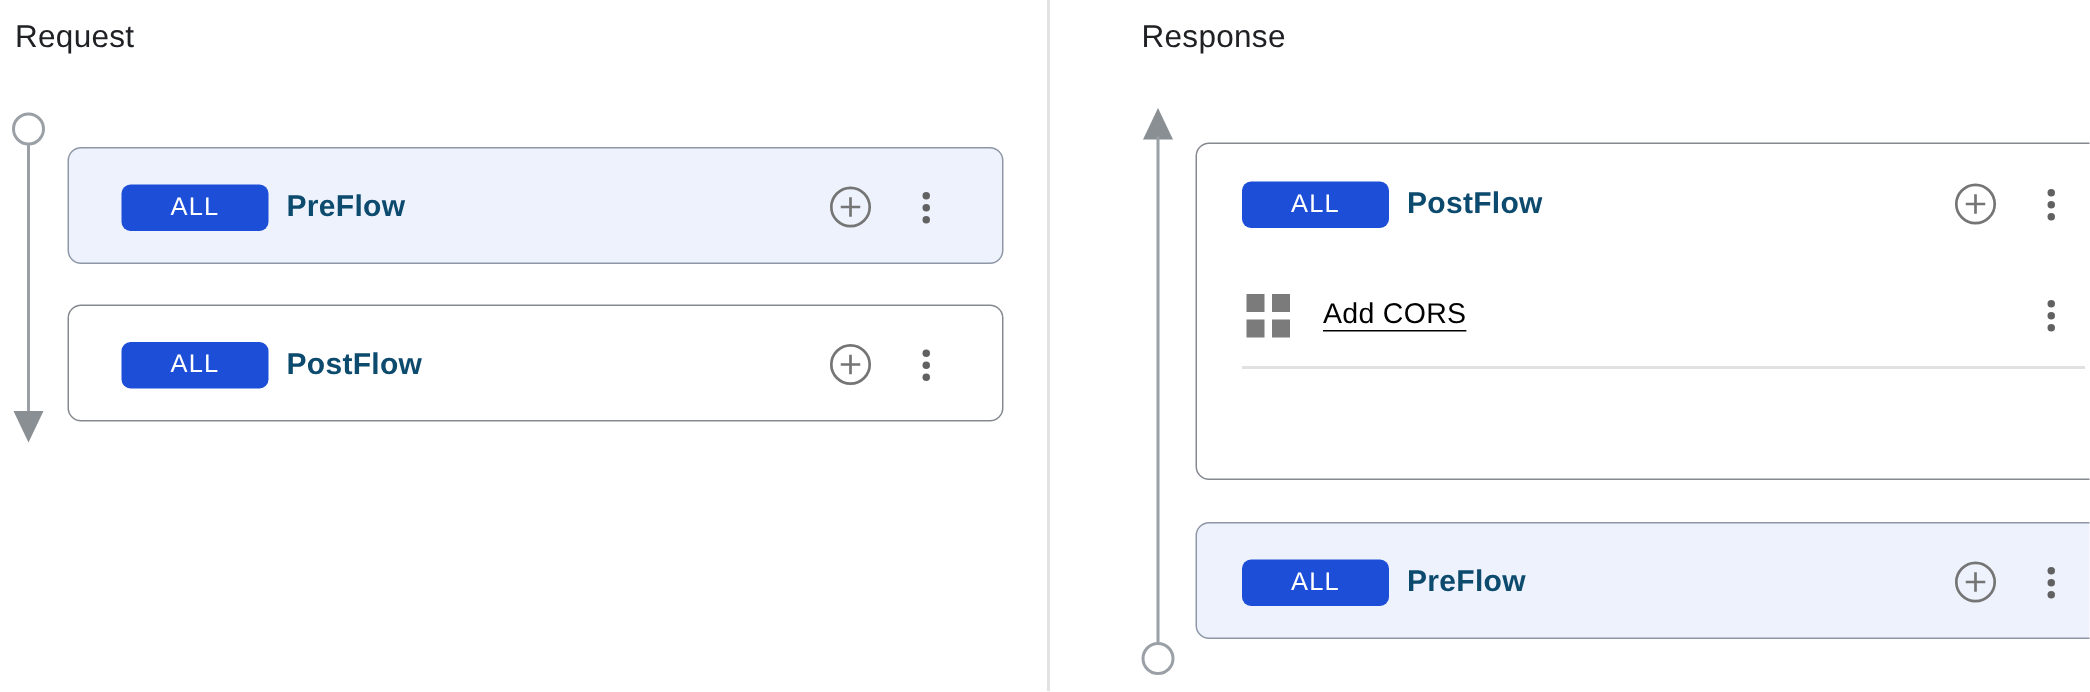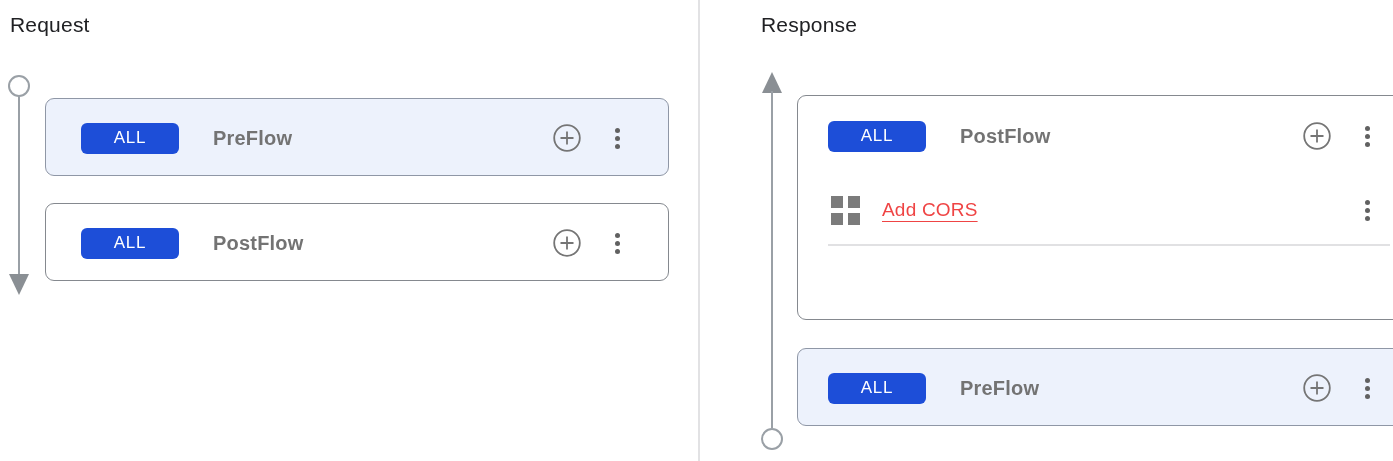--- a/index.html
+++ b/index.html
@@ -27,34 +27,34 @@
   .flow-card.selected{background:#edf2fc;border-color:#8f97a6;}
 
   .flow-header{height:78px;display:flex;align-items:center;padding:0 44px 0 35px;box-sizing:border-box;}
   .panel-response .flow-header{padding-left:30px;}
 
   .condition-badge{
     width:98px;height:31px;border-radius:6px;background:#1d4ed8;color:#ffffff;
     display:flex;align-items:center;justify-content:center;
     font-size:17px;letter-spacing:0.8px;flex:0 0 auto;
   }
-  .flow-name{margin-left:34px;font-size:20px;font-weight:700;color:#737373;letter-spacing:0.2px;}
+  .flow-name{margin-left:12px;font-size:20px;font-weight:700;color:#0c4a6e;letter-spacing:0.2px;}
 
   .header-actions{margin-left:auto;display:flex;align-items:center;gap:29px;}
   .icon-btn{background:none;border:none;padding:0;margin:0;cursor:pointer;display:flex;align-items:center;justify-content:center;}
 
   .kebab{display:flex;flex-direction:column;gap:3px;padding:2px 4px;}
   .kebab span{width:5px;height:5px;border-radius:50%;background:#616161;display:block;}
 
   .policy-row{height:68px;display:flex;align-items:center;padding:0 44px 0 33px;box-sizing:border-box;}
   .policy-row.tall{height:77px;}
   .grid-icon{display:grid;grid-template-columns:12px 12px;grid-template-rows:12px 12px;gap:5px;flex:0 0 auto;}
   .grid-icon span{background:#7b7b7b;display:block;}
   .policy-link{
-    margin-left:22px;font-size:19px;color:#ef4444;text-decoration:underline;
+    margin-left:22px;font-size:19px;color:#000000;text-decoration:underline;
     text-underline-offset:5px;cursor:pointer;letter-spacing:0.2px;
   }
   .policy-divider{height:1.5px;background:#e1e1e3;margin:0 28px 0 30px;}
 
   
   .card-req-preflow{left:45px;top:98px;width:624px;height:78px;}
   .card-req-postflow{left:45px;top:203px;width:624px;height:78px;}
   
   .card-res-postflow{left:66px;top:95px;width:622px;height:225px;}
   .card-res-preflow{left:66px;top:348px;width:622px;height:78px;}

